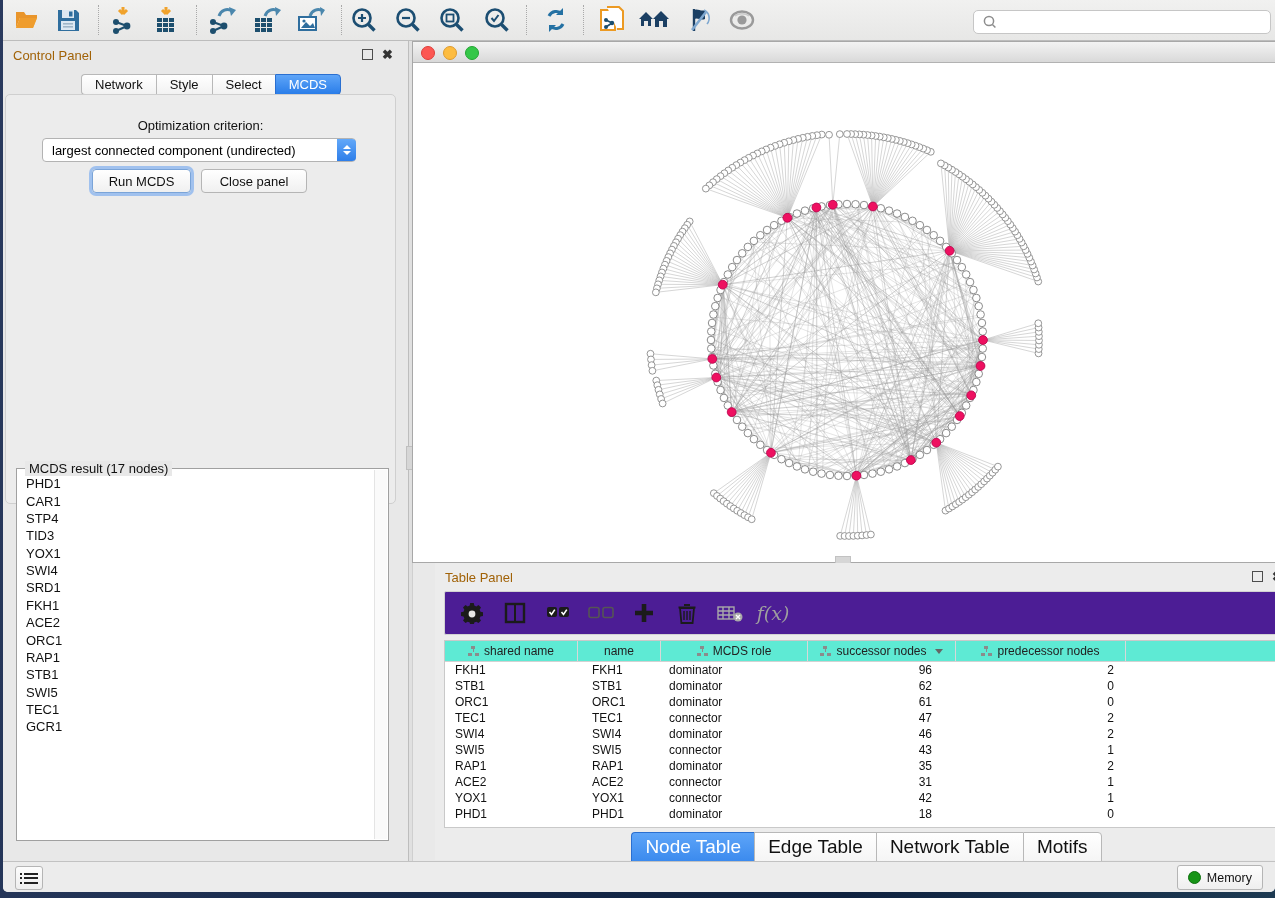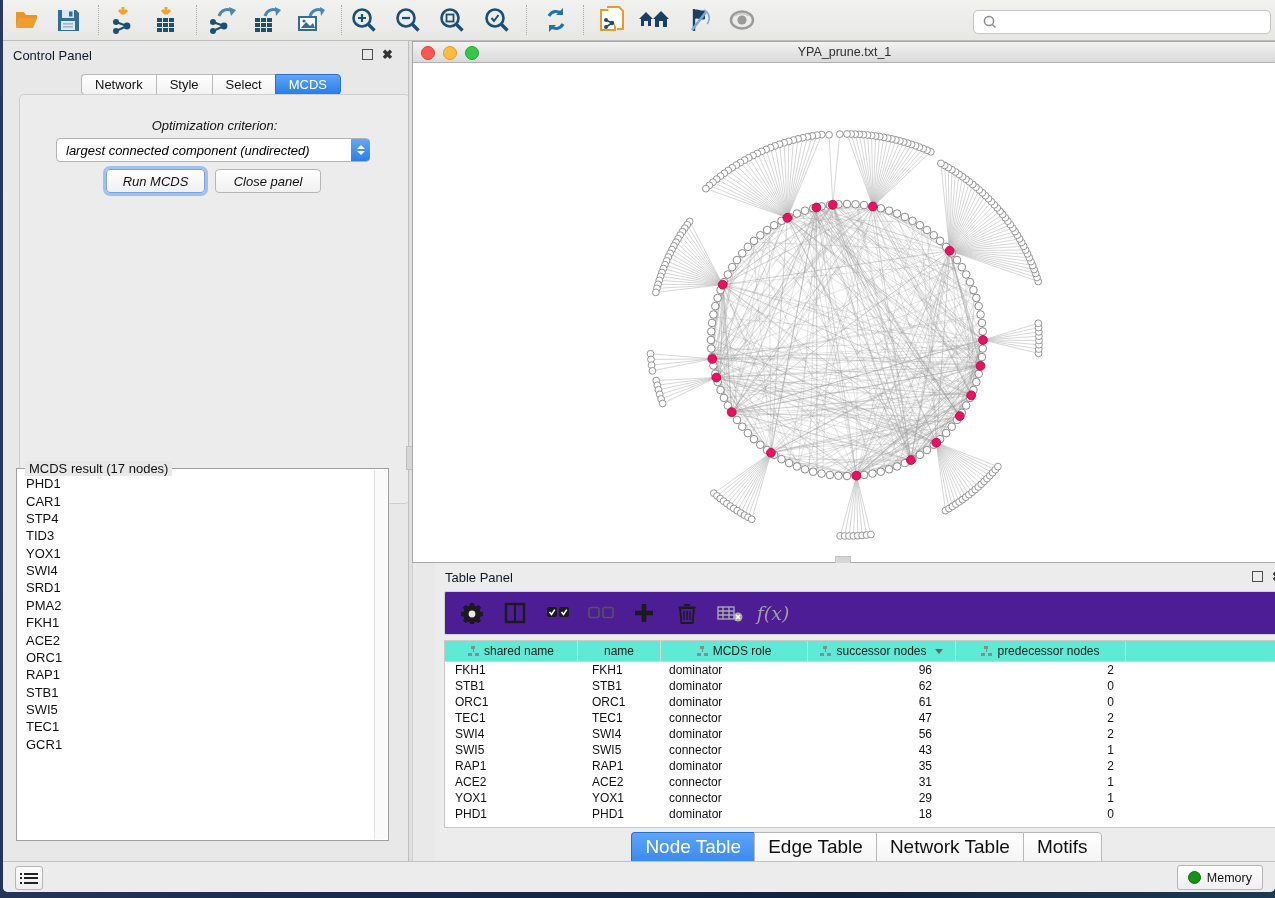--- a/index.html
+++ b/index.html
@@ -13,32 +13,32 @@
   #toolbar{position:absolute;left:0;top:0;width:100%;height:40px;
            background:linear-gradient(#f1f1f0,#e7e7e6);border-bottom:1px solid #bcbcbc;}
   .tbicon{position:absolute;top:3px;width:34px;height:34px;display:flex;align-items:center;justify-content:center;}
   .tbsep{position:absolute;top:5px;width:0;height:30px;border-left:1px dotted #a9a9a9;}
   #search-box{position:absolute;left:970px;top:10px;width:296px;height:22px;background:#fff;
               border:1px solid #c6c6c6;border-radius:5px;display:flex;align-items:center;}
   #search-box input{border:none;outline:none;flex:1;font-size:12px;font-family:"Liberation Sans",sans-serif;background:transparent;}
 
   
   #control-panel{position:absolute;left:0;top:41px;width:405px;height:820px;background:#e8e8e8;}
-  .panel-title{position:absolute;left:10px;top:7px;font-size:13px;color:#0f172a;}
+  .panel-title{position:absolute;left:10px;top:7px;font-size:13px;color:#a16207;}
   .win-btns{position:absolute;top:8px;display:flex;gap:9px;align-items:center;}
   .float-btn{width:9px;height:9px;border:1.5px solid #4d4d4d;background:transparent;display:inline-block;}
   .close-btn{font-size:13px;font-weight:bold;color:#333;line-height:9px;}
   #ctab-bar{position:absolute;left:78px;top:33px;height:21px;display:flex;}
   .ctab{font-size:13px;padding:2px 13px 3px;background:linear-gradient(#ffffff,#f2f2f2);
         border:1px solid #b8b8b8;border-right:none;color:#111;}
   .ctab:first-child{border-radius:4px 0 0 4px;}
   .ctab:last-child{border-right:1px solid #2a6fd0;border-radius:0 4px 4px 0;}
   .ctab.active{background:linear-gradient(#5ea5f8,#2a7de9);color:#fff;border-color:#2a6fd0;}
-  #cp-inner{position:absolute;left:16px;top:53px;width:389px;height:408px;background:#ececec;
-            border:1px solid #cfcfcf;border-radius:5px;font-style:italic;}
+  #cp-inner{position:absolute;left:2px;top:53px;width:389px;height:408px;background:#ececec;
+            border:1px solid #cfcfcf;border-radius:5px;}
   #opt-label{position:absolute;left:0;top:23px;width:100%;text-align:center;font-size:13px;color:#111;}
   #opt-select{position:absolute;left:36px;top:43px;width:312px;height:22px;background:#fff;
               border:1px solid #b3b3b3;border-radius:4px;font-size:13px;display:flex;align-items:center;}
   #opt-select .val{flex:1;padding-left:9px;white-space:nowrap;}
   #opt-stepper{width:19px;height:22px;margin-right:-1px;border-radius:0 4px 4px 0;
                background:linear-gradient(#62a8f9,#2e7ee9);display:flex;flex-direction:column;align-items:center;justify-content:center;gap:2px;}
   .stp-up{width:0;height:0;border-left:4px solid transparent;border-right:4px solid transparent;border-bottom:4px solid #fff;}
   .stp-dn{width:0;height:0;border-left:4px solid transparent;border-right:4px solid transparent;border-top:4px solid #fff;}
   .cp-btn{position:absolute;top:74px;height:22px;background:linear-gradient(#ffffff,#f0f0f0);
           border:1px solid #b5b5b5;border-radius:4px;font-size:13px;display:flex;align-items:center;justify-content:center;color:#111;}
@@ -297,21 +297,20 @@
     <div id="mcds-group">
       <div id="mcds-group-label">MCDS result (17 nodes)</div>
       <div id="mcds-list">
             <div class="mcds-item">PHD1</div>
             <div class="mcds-item">CAR1</div>
             <div class="mcds-item">STP4</div>
             <div class="mcds-item">TID3</div>
             <div class="mcds-item">YOX1</div>
             <div class="mcds-item">SWI4</div>
             <div class="mcds-item">SRD1</div>
-            <div class="mcds-item">PMA2</div>
             <div class="mcds-item">FKH1</div>
             <div class="mcds-item">ACE2</div>
             <div class="mcds-item">ORC1</div>
             <div class="mcds-item">RAP1</div>
             <div class="mcds-item">STB1</div>
             <div class="mcds-item">SWI5</div>
             <div class="mcds-item">TEC1</div>
             <div class="mcds-item">GCR1</div>
           </div>
       <div id="mcds-scroll"></div>
@@ -322,21 +321,20 @@
         <div id="vsplit-handle"></div>
       </div>
 
   <div id="net-window">
     <div id="net-titlebar">
       <span style="position:absolute;left:8px;top:4px;display:flex;gap:8px;">
         <span class="tl" style="background:#fc5753;border:1px solid #df3e3a;"></span>
         <span class="tl" style="background:#fdbc40;border:1px solid #de9b2d;"></span>
         <span class="tl" style="background:#34c748;border:1px solid #23a532;"></span>
       </span>
-      <div id="net-title">YPA_prune.txt_1</div>
     </div>
     <svg id="net-svg" style="position:absolute;left:0;top:21px;" width="861" height="497">
           <line x1="374.38152403668545" y1="154.7640097033133" x2="403.4066566092344" y2="144.485671189208" stroke="#9a9a9a" stroke-width="0.8" stroke-opacity="0.55"></line>
           <line x1="374.38152403668545" y1="154.7640097033133" x2="419.78412899559913" y2="141.7450222299148" stroke="#9a9a9a" stroke-width="0.8" stroke-opacity="0.55"></line>
           <line x1="374.38152403668545" y1="154.7640097033133" x2="567.5012969488823" y2="302.9500233712101" stroke="#9a9a9a" stroke-width="0.8" stroke-opacity="0.55"></line>
           <line x1="374.38152403668545" y1="154.7640097033133" x2="546.7491098674857" y2="353.0502348720216" stroke="#9a9a9a" stroke-width="0.8" stroke-opacity="0.55"></line>
           <line x1="374.38152403668545" y1="154.7640097033133" x2="497.84813253888115" y2="397.08087262881406" stroke="#9a9a9a" stroke-width="0.8" stroke-opacity="0.55"></line>
           <line x1="374.38152403668545" y1="154.7640097033133" x2="357.9497651279785" y2="389.7491098674857" stroke="#9a9a9a" stroke-width="0.8" stroke-opacity="0.55"></line>
           <line x1="374.38152403668545" y1="154.7640097033133" x2="309.7578177606063" y2="221.68381654169116" stroke="#9a9a9a" stroke-width="0.8" stroke-opacity="0.55"></line>
           <line x1="374.38152403668545" y1="154.7640097033133" x2="303.26840935238863" y2="314.48668039111186" stroke="#9a9a9a" stroke-width="0.8" stroke-opacity="0.55"></line>
@@ -1313,21 +1311,21 @@
               <div class="td" style="width: 133px; padding-left: 10px;">TEC1</div>
               <div class="td" style="width: 83px; padding-left: 14px;">TEC1</div>
               <div class="td" style="width: 147px; padding-left: 8px;">connector</div>
               <div class="td" style="width: 148px; text-align: right; padding-right: 24px;">47</div>
               <div class="td" style="width: 170px; text-align: right; padding-right: 12px;">2</div>
             </div>
             <div class="tr">
               <div class="td" style="width: 133px; padding-left: 10px;">SWI4</div>
               <div class="td" style="width: 83px; padding-left: 14px;">SWI4</div>
               <div class="td" style="width: 147px; padding-left: 8px;">dominator</div>
-              <div class="td" style="width: 148px; text-align: right; padding-right: 24px;">56</div>
+              <div class="td" style="width: 148px; text-align: right; padding-right: 24px;">46</div>
               <div class="td" style="width: 170px; text-align: right; padding-right: 12px;">2</div>
             </div>
             <div class="tr">
               <div class="td" style="width: 133px; padding-left: 10px;">SWI5</div>
               <div class="td" style="width: 83px; padding-left: 14px;">SWI5</div>
               <div class="td" style="width: 147px; padding-left: 8px;">connector</div>
               <div class="td" style="width: 148px; text-align: right; padding-right: 24px;">43</div>
               <div class="td" style="width: 170px; text-align: right; padding-right: 12px;">1</div>
             </div>
             <div class="tr">
@@ -1341,21 +1339,21 @@
               <div class="td" style="width: 133px; padding-left: 10px;">ACE2</div>
               <div class="td" style="width: 83px; padding-left: 14px;">ACE2</div>
               <div class="td" style="width: 147px; padding-left: 8px;">connector</div>
               <div class="td" style="width: 148px; text-align: right; padding-right: 24px;">31</div>
               <div class="td" style="width: 170px; text-align: right; padding-right: 12px;">1</div>
             </div>
             <div class="tr">
               <div class="td" style="width: 133px; padding-left: 10px;">YOX1</div>
               <div class="td" style="width: 83px; padding-left: 14px;">YOX1</div>
               <div class="td" style="width: 147px; padding-left: 8px;">connector</div>
-              <div class="td" style="width: 148px; text-align: right; padding-right: 24px;">29</div>
+              <div class="td" style="width: 148px; text-align: right; padding-right: 24px;">42</div>
               <div class="td" style="width: 170px; text-align: right; padding-right: 12px;">1</div>
             </div>
             <div class="tr">
               <div class="td" style="width: 133px; padding-left: 10px;">PHD1</div>
               <div class="td" style="width: 83px; padding-left: 14px;">PHD1</div>
               <div class="td" style="width: 147px; padding-left: 8px;">dominator</div>
               <div class="td" style="width: 148px; text-align: right; padding-right: 24px;">18</div>
               <div class="td" style="width: 170px; text-align: right; padding-right: 12px;">0</div>
             </div>
           </div>

